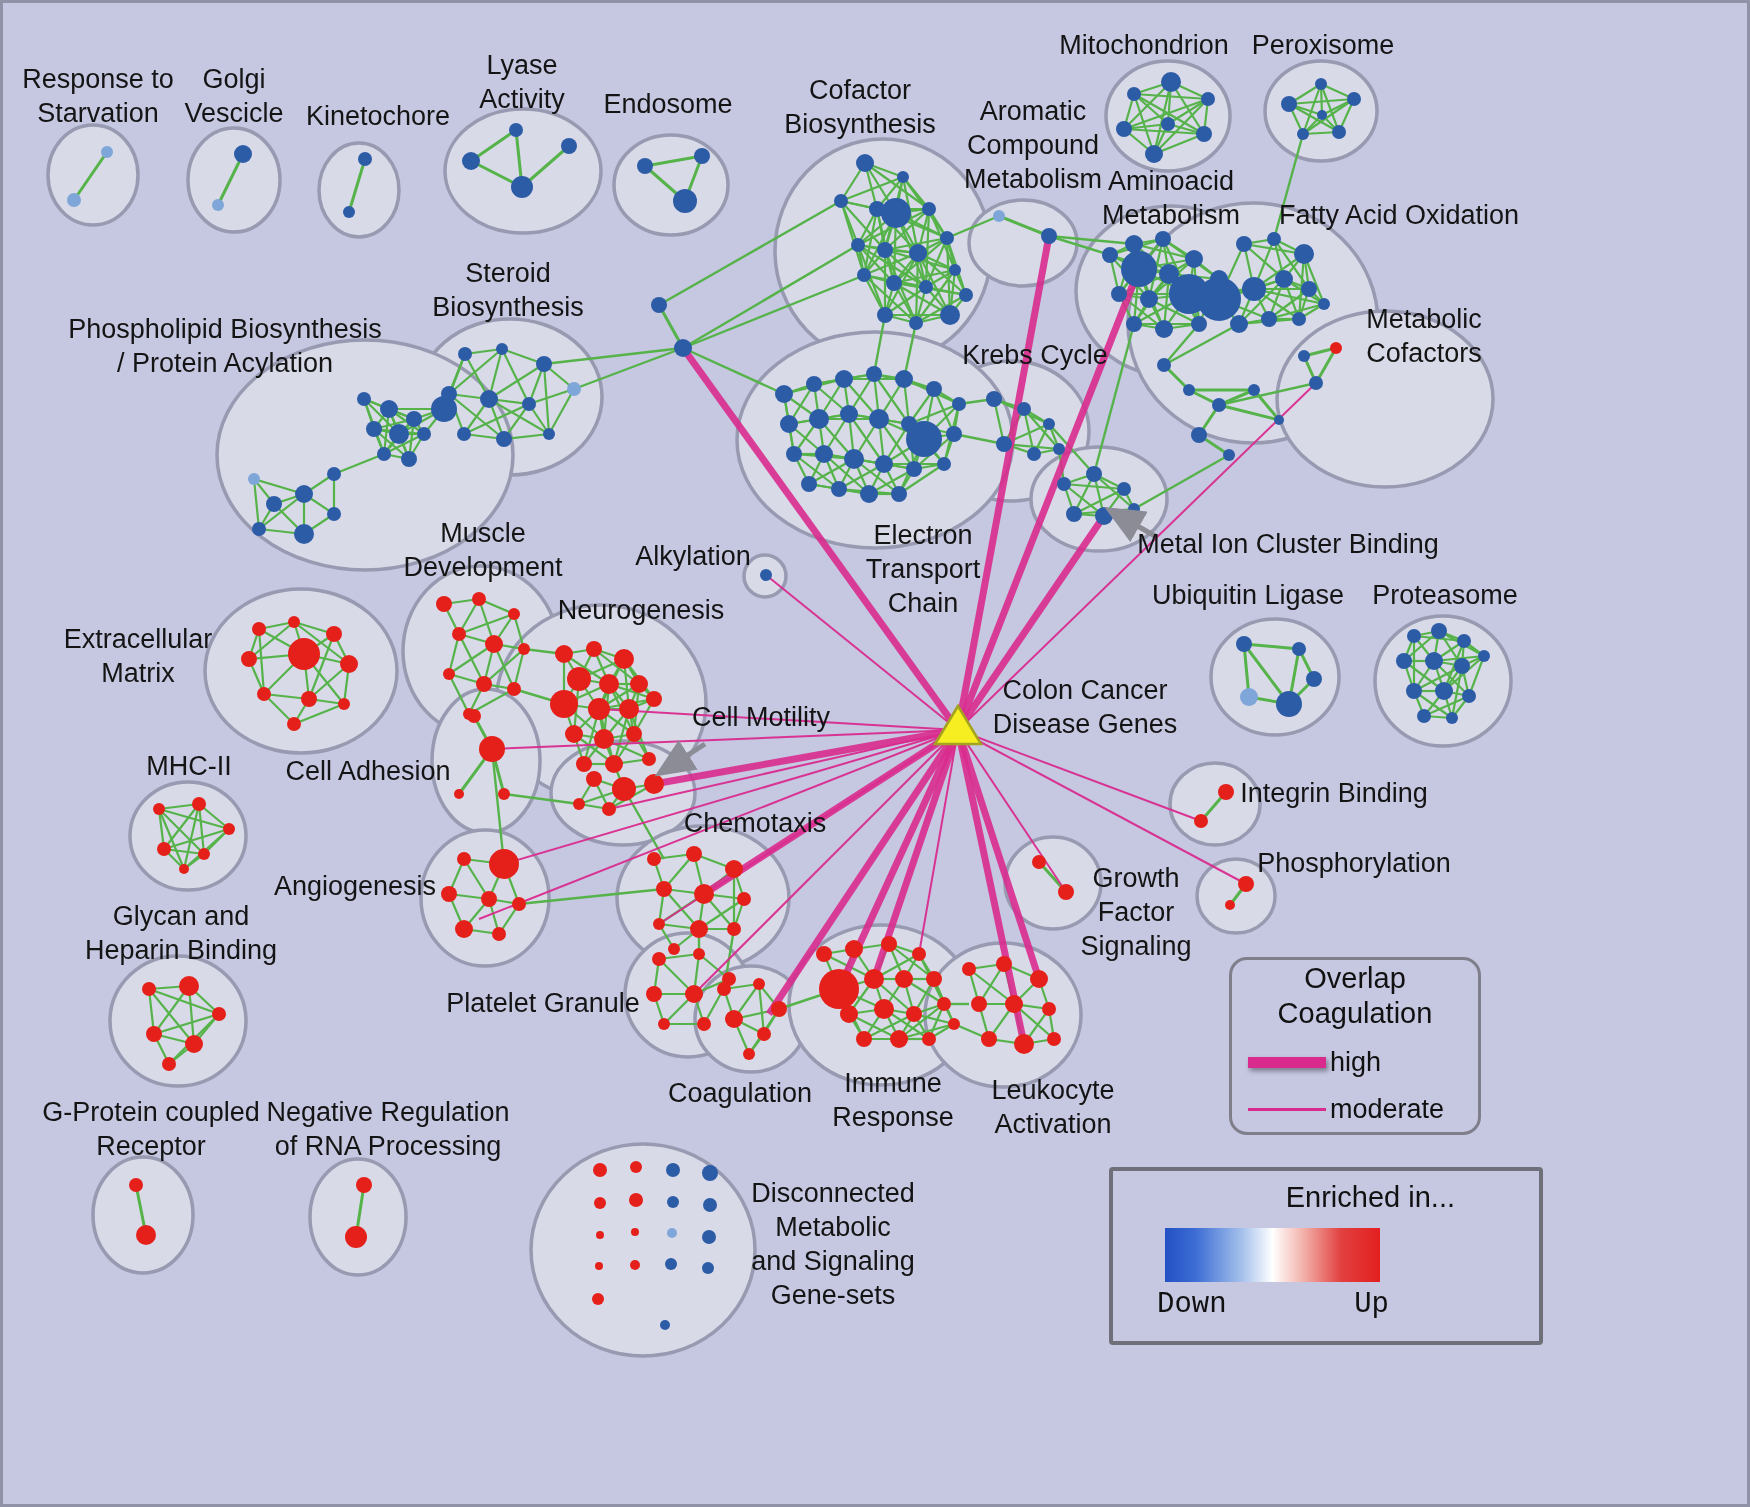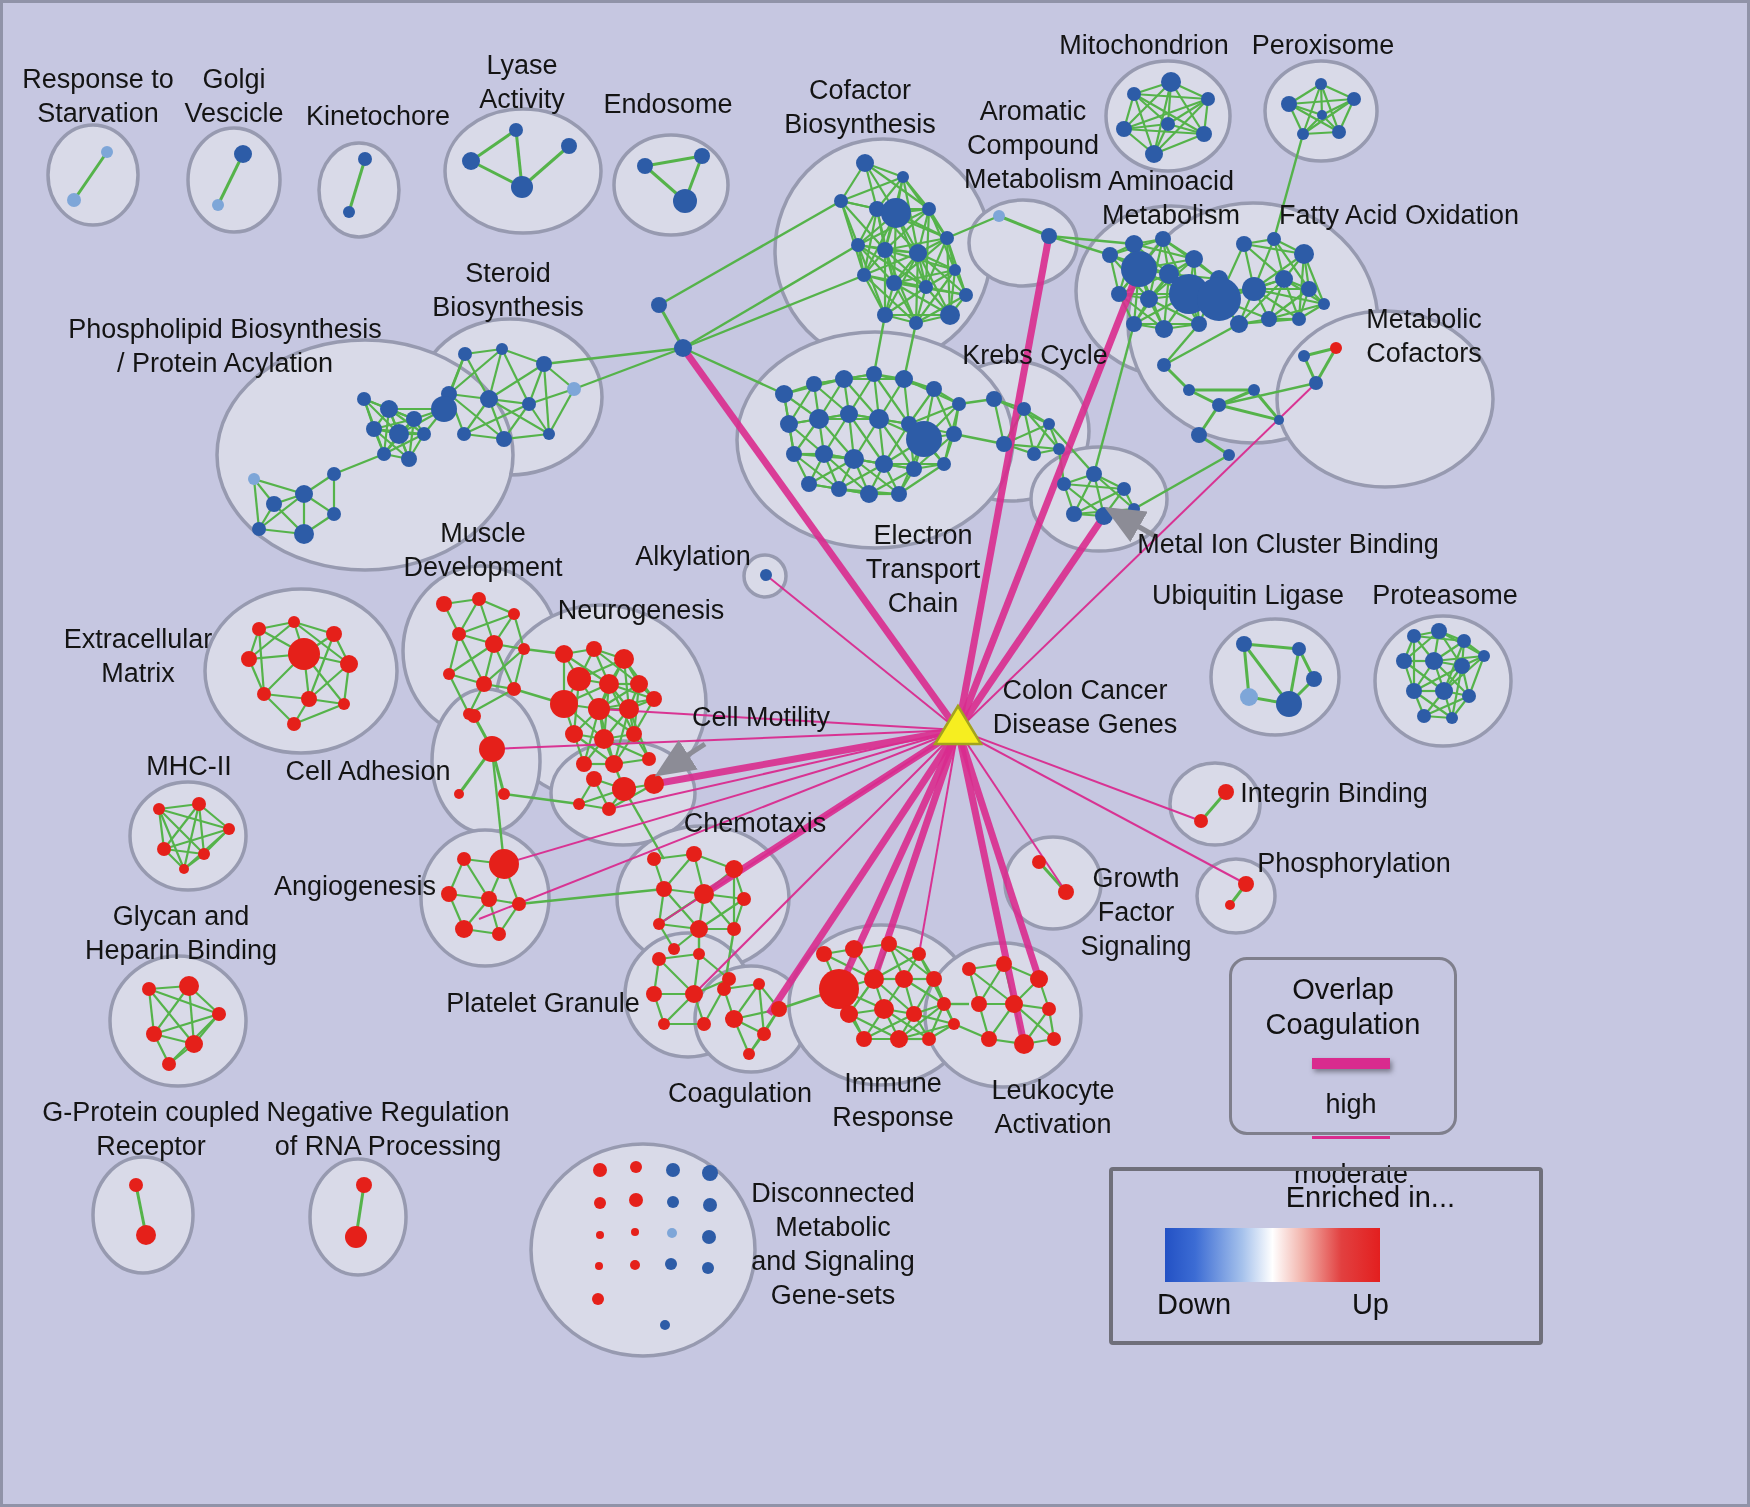--- a/index.html
+++ b/index.html
@@ -10,43 +10,43 @@
     border:3px solid #9093a8;
     overflow:hidden;
     font-family:"Liberation Sans", sans-serif;
   }
   #network-svg { position:absolute; left:0; top:0; width:1750px; height:1507px; }
   #network-svg text { font-family:"Liberation Sans", sans-serif; }
 
   .legend { position:absolute; box-sizing:border-box; color:#111; }
 
   .legend-sig {
-    left:1226px; top:954px; width:228px; height:178px;
+    left:1226px; top:954px; width:252px; height:178px;
     border:3px solid #7f7f8c; border-radius:18px;
-    padding-top:12px;
+    padding-top:1px;
   }
   .lg-title { text-align:center; font-size:29px; line-height:35px; }
-  .lg-row { display:flex; align-items:center; gap:20px; margin:16px 0 0 16px;flex-direction:column; }
+  .lg-row { display:flex; align-items:center; gap:4px; margin:16px 0 0 16px; }
   .line-high { width:78px; height:11px; background:#d92b8e; box-shadow:2px 3px 5px rgba(60,60,70,.55); flex:none; }
   .line-mod  { width:78px; height:3px;  background:#d92b8e; flex:none; }
   .lg-label  { font-size:27px; }
 
   .legend-enr {
     left:1106px; top:1164px; width:434px; height:178px;
     border:4px solid #6f6f7a; border-radius:4px;
     padding-top:10px;
   }
   .lg-title2 { width:310px; margin-left:32px; text-align:right; font-size:29px; }
   .enr-body { display:flex; margin-top:14px; }
   .grad-wrap { margin-left:52px; }
   .grad-bar {
     width:215px; height:54px;
     background:linear-gradient(90deg,#2351c4 0%,#3c6cd4 14%,#a6c2ec 36%,#ffffff 50%,#f2b4ac 64%,#e24040 82%,#e31f1f 100%);
   }
-  .grad-labels { display:flex; justify-content:space-between; width:232px; margin-left:-8px; margin-top:6px; font-size:29px; }
+  .grad-labels { display:flex; justify-content:space-between; width:232px; margin-left:-8px; margin-top:6px; font-size:29px;font-family:Liberation Mono, monospace; }
   .enr-note { margin-left:26px; margin-top:2px; text-align:center; font-size:27px; line-height:34px; }
 </style>
 </head>
 <body>
 
 <div id="stage" style="background: rgb(198, 199, 225);">
 
   <svg id="network-svg" viewBox="0 0 1750 1507">
     <defs>
       <marker id="arrowhead" markerWidth="8" markerHeight="7" refX="6" refY="3.5" orient="auto">

